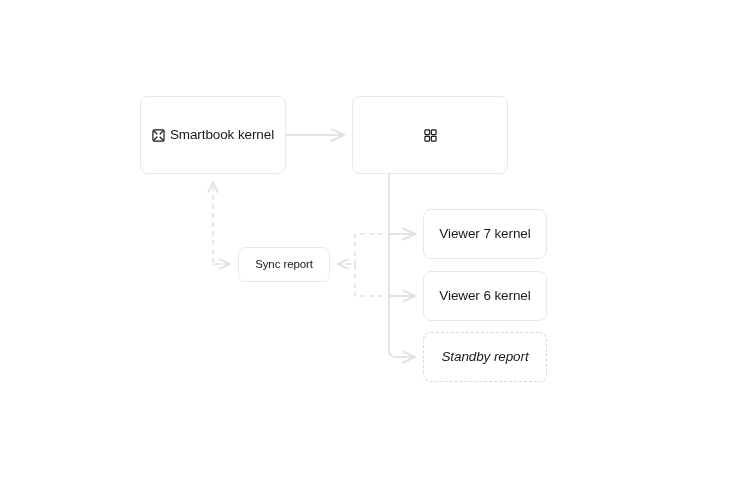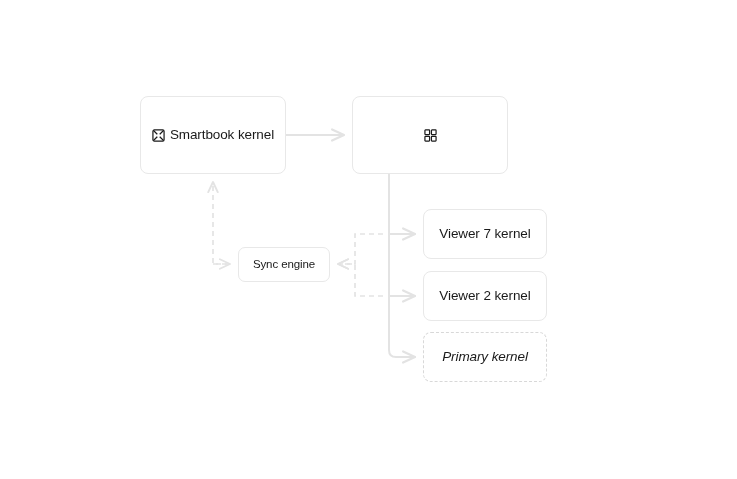--- a/index.html
+++ b/index.html
@@ -148,28 +148,28 @@
           <rect x="1" y="1" width="5" height="5" rx="0.6" fill="none" stroke="#1a1a1a" stroke-width="1.3"></rect>
           <rect x="8" y="1" width="5" height="5" rx="0.6" fill="none" stroke="#1a1a1a" stroke-width="1.3"></rect>
           <rect x="1" y="8" width="5" height="5" rx="0.6" fill="none" stroke="#1a1a1a" stroke-width="1.3"></rect>
           <rect x="8" y="8" width="5" height="5" rx="0.6" fill="none" stroke="#1a1a1a" stroke-width="1.3"></rect>
         </svg>
       </span>
     </span>
   </div>
 
   <div class="node solid" id="node-sync">
-    <span class="label">Sync engine</span>
+    <span class="label">Sync report</span>
   </div>
 
   <div class="node solid" id="node-viewer1">
     <span class="label">Viewer 7 kernel</span>
   </div>
 
   <div class="node solid" id="node-viewer2">
-    <span class="label">Viewer 2 kernel</span>
+    <span class="label">Viewer 6 kernel</span>
   </div>
 
   <div class="node dashed italic" id="node-standby">
-    <span class="label">Primary kernel</span>
+    <span class="label">Standby report</span>
   </div>
 
 </div>
 
 </body></html>

